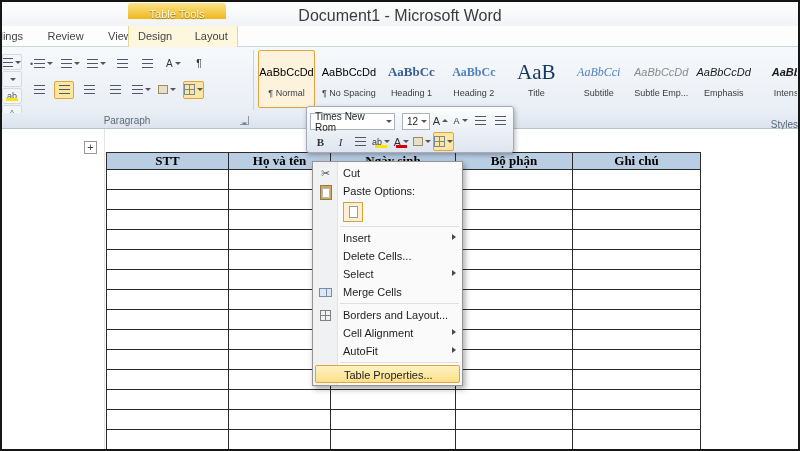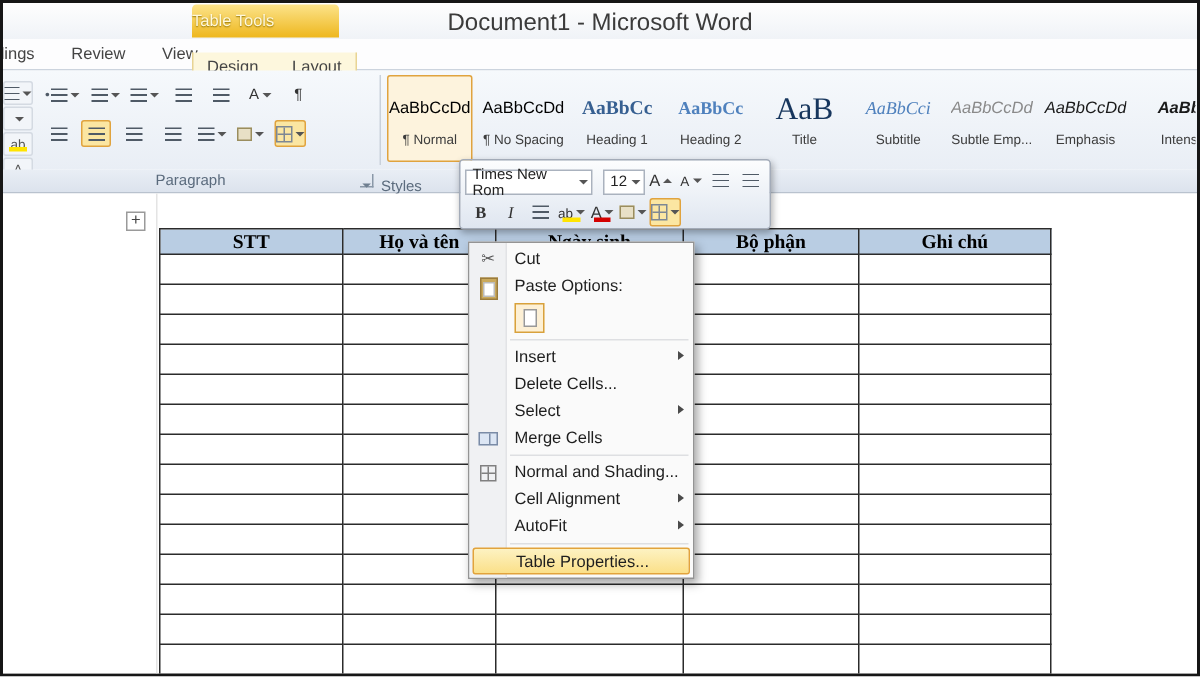--- a/index.html
+++ b/index.html
@@ -3,37 +3,37 @@
 <meta charset="utf-8">
 <style>
   *{margin:0;padding:0;box-sizing:border-box}
   html,body{background:#fff}
   body{font-family:"Liberation Sans",sans-serif}
   .app{position:relative;width:800px;height:451px;border:2px solid #161616;background:#fff;overflow:hidden}
 
   
   .titlebar{position:absolute;left:0;top:0;right:0;height:24px;background:linear-gradient(#fefefe,#f0f3f7)}
   .win-title{position:absolute;left:0;right:0;top:5px;text-align:center;font-size:16px;color:#3b3b3b}
-  .tt-header{position:absolute;left:126px;top:1px;width:98px;height:22px;border-radius:3px 3px 0 0;
-    background:linear-gradient(#fce38a,#eeb71e);font-size:11px;line-height:22px;
+  .tt-header{position:absolute;left:126px;top:1px;width:98px;height:16px;border-radius:3px 3px 0 0;
+    background:linear-gradient(#fce38a,#eeb71e);text-align:center;font-size:11px;line-height:22px;
     color:#fff9dd;text-shadow:0 1px 1px #8f7100}
 
   
   .tabrow{position:absolute;left:0;top:24px;right:0;height:21px;background:#fdfdfe;border-bottom:1px solid #ccd4de}
   .tab{display:inline-block;padding:4px 10px 0 10px;font-size:11px;color:#444;height:21px}
   .tab.partial{margin-left:-14px}
-  .tt-tabzone{position:absolute;left:126px;top:9px;width:110px;height:21px;background:#fdf7dd;border-left:1px solid #e8d494;border-right:1px solid #e8d494}
+  .tt-tabzone{position:absolute;left:126px;top:0;width:110px;height:21px;background:#fdf7dd;border-left:1px solid #e8d494;border-right:1px solid #e8d494}
   .tt-tabzone .tab{padding:4px 9px 0 9px}
 
   
   .ribbon{position:absolute;left:0;top:45px;right:0;height:66px;background:linear-gradient(#f6f9fc,#e9eef5)}
   .glabels{position:absolute;left:0;top:111px;right:0;height:16px;background:linear-gradient(#e9eef5,#dce3ed);
     border-bottom:1px solid #b9c2ce;font-size:10px;color:#5b6b7d}
   .glabel-paragraph{position:absolute;left:0;top:2px;width:250px;text-align:center}
-  .glabel-styles{position:absolute;left:252px;top:6px;right:0;text-align:left}
+  .glabel-styles{position:absolute;left:252px;top:6px;right:0;text-align:right}
   .launcher{position:absolute;left:238px;top:3px;width:9px;height:9px;border:1px solid #8a98a8;border-top:none;border-left:none}
   .launcher::after{content:"";position:absolute;right:1px;bottom:1px;width:0;height:0;
     border-left:4px solid transparent;border-top:4px solid transparent;border-right:4px solid #6f7f90;transform:rotate(45deg)}
   .vsep{position:absolute;top:3px;bottom:3px;width:1px;background:#c9d1db}
 
   .rbtn{display:inline-flex;align-items:center;justify-content:center;min-width:20px;height:18px;margin-right:1px;
     border:1px solid transparent;border-radius:2px;font-size:10px;color:#333;vertical-align:middle}
   .rbtn.active{background:#fbe6a2;border-color:#e0a33e}
   .lines{display:inline-block;width:11px;height:9px;
     background:repeating-linear-gradient(to bottom,#4f5a66 0 1px,transparent 1px 4px)}
@@ -474,21 +474,21 @@
       <span class="ic">
           <span class="ic-merge"></span>
         </span>
       <span>Merge Cells</span>
     </div>
     <div class="cm-sep"></div>
     <div class="cm-item">
       <span class="ic">
           <span class="ic-bgrid"></span>
         </span>
-      <span>Normal and Shading...</span>
+      <span>Borders and Layout...</span>
     </div>
     <div class="cm-item">
       <span>Cell Alignment</span>
       <span class="sub-arrow"></span>
     </div>
     <div class="cm-item">
       <span>AutoFit</span>
       <span class="sub-arrow"></span>
     </div>
     <div class="cm-sep"></div>

